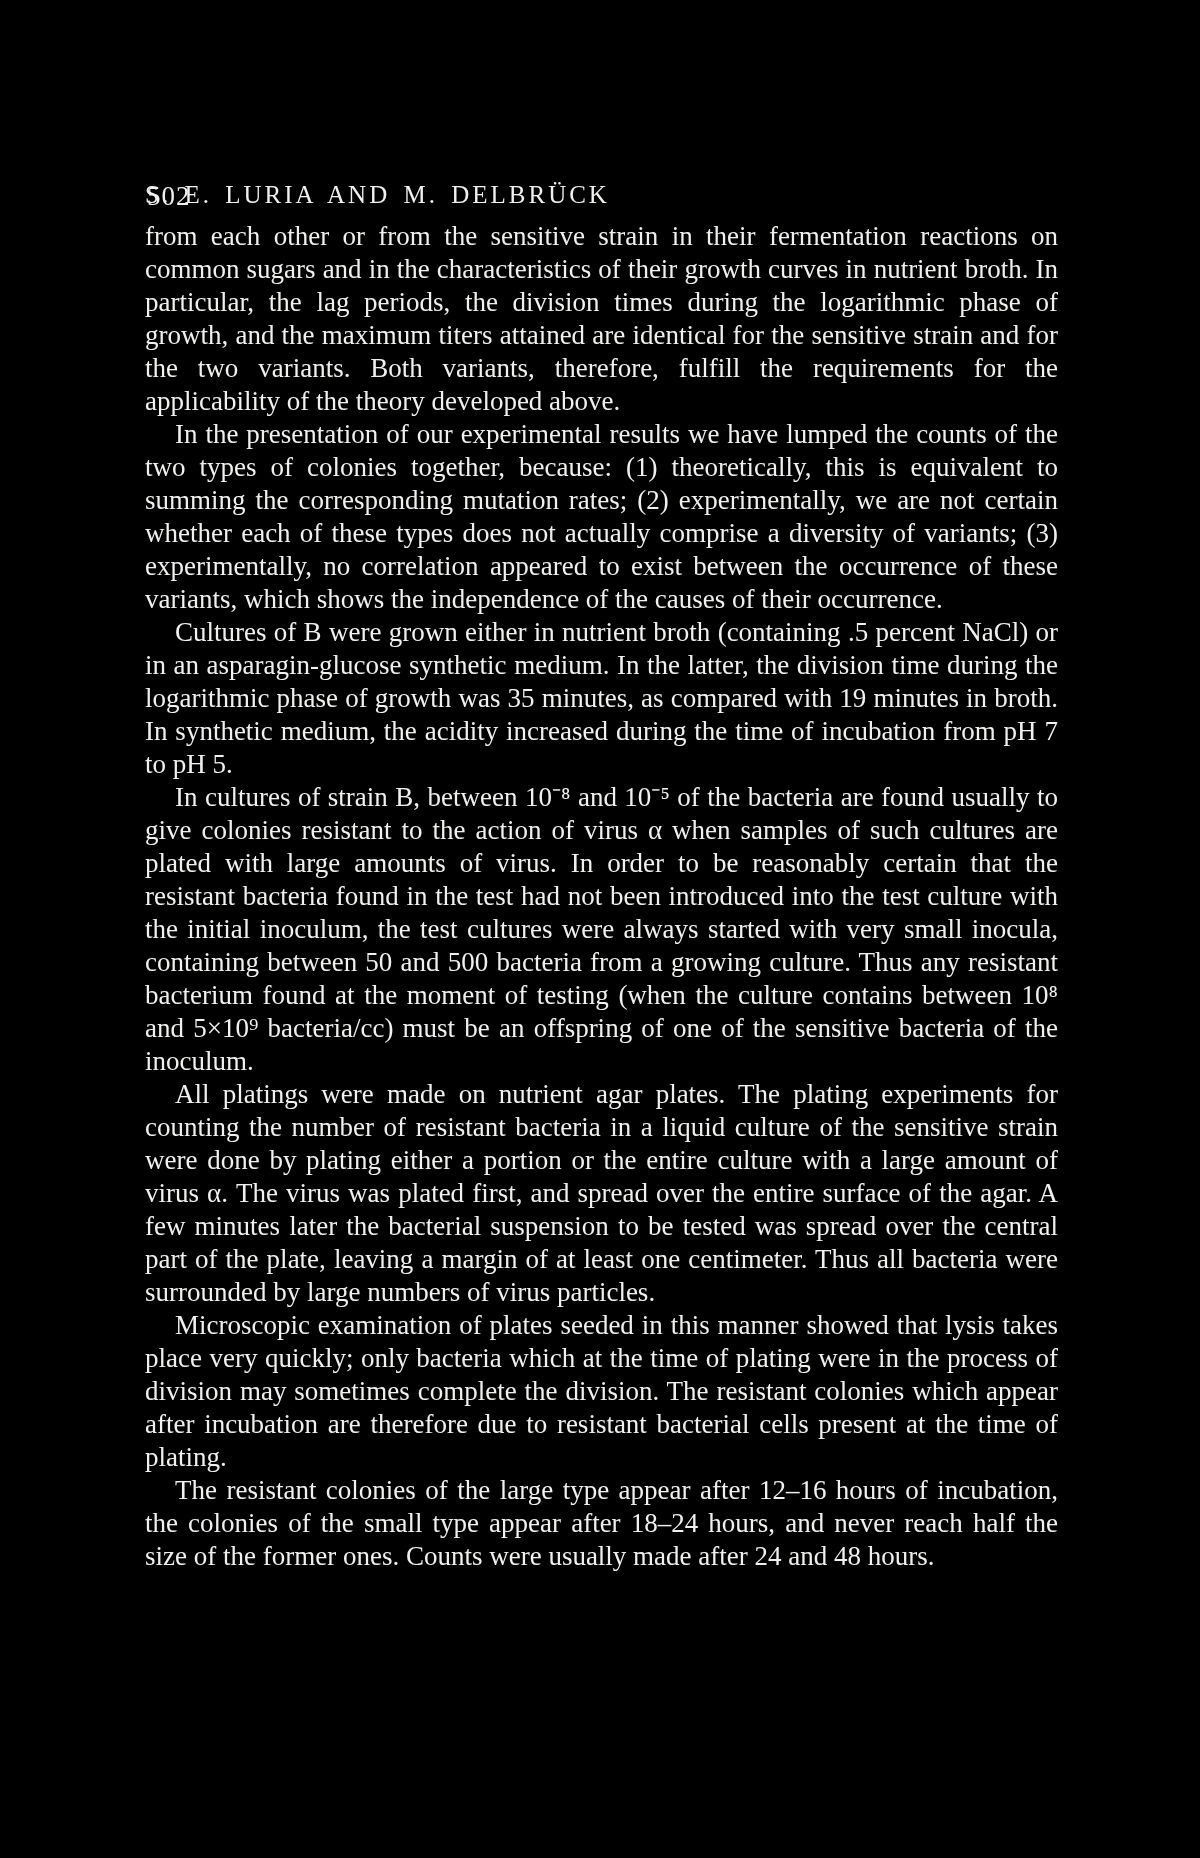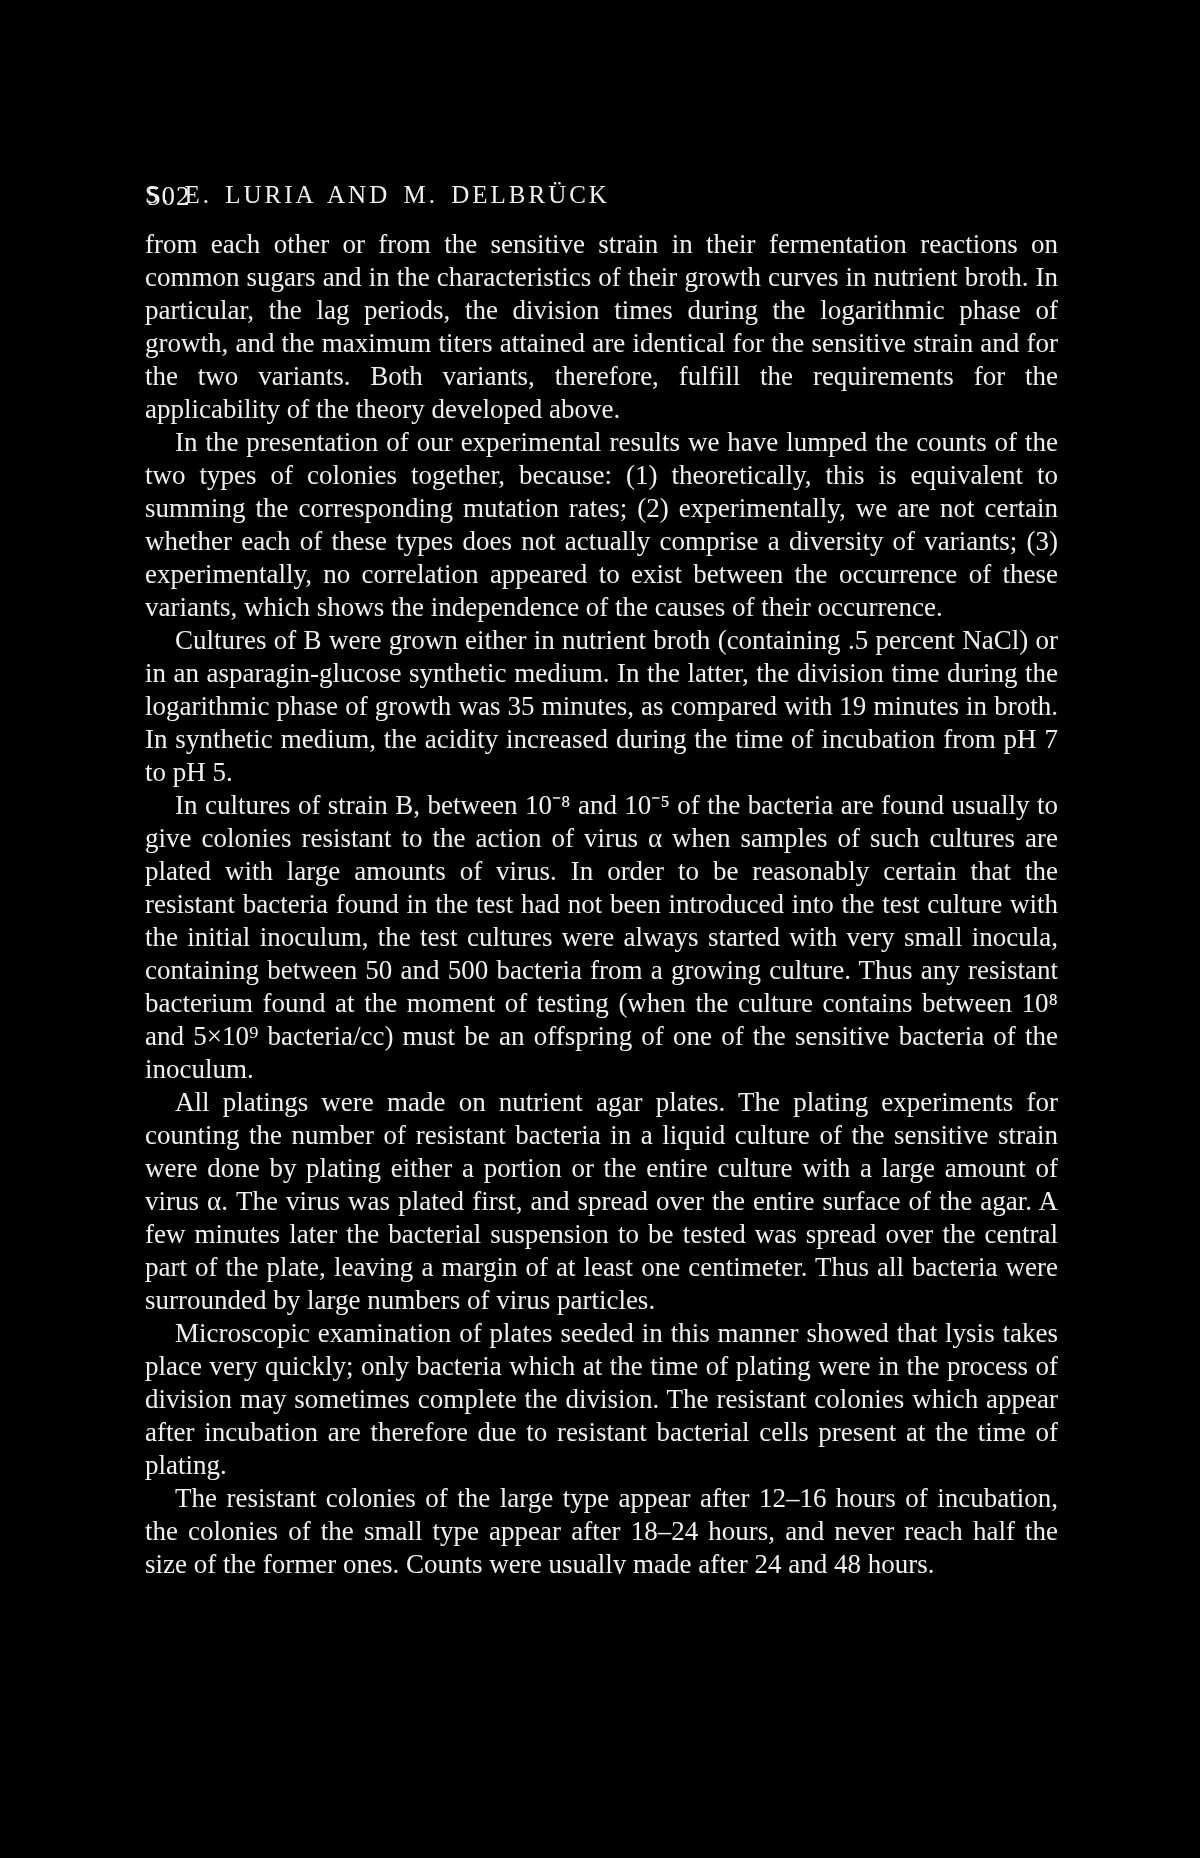--- a/index.html
+++ b/index.html
@@ -45,21 +45,20 @@
   }
   .body-text {
     position: absolute;
     top: 220px;
     left: 145px;
     width: 913px;
     font-size: 27px;
     line-height: 33px;
     text-align: justify;
     color: #f0f0ee;
-    margin-top: 8px;
   }
   .body-text p {
     margin: 0;
     padding: 0;
   }
   .body-text p.indent {
     text-indent: 30px;
   }
 </style>
 </head>

